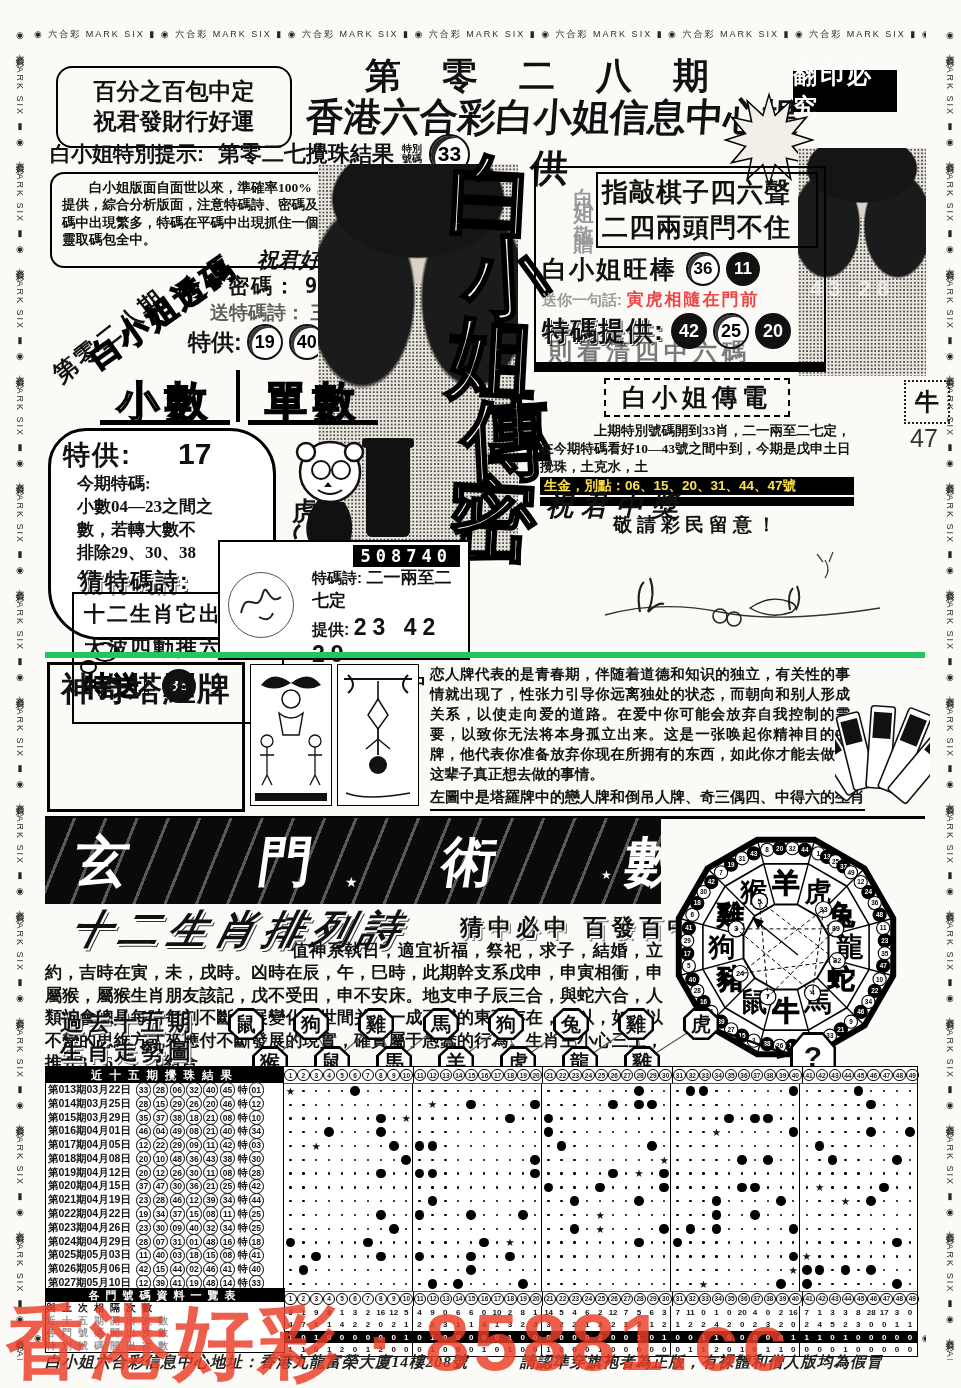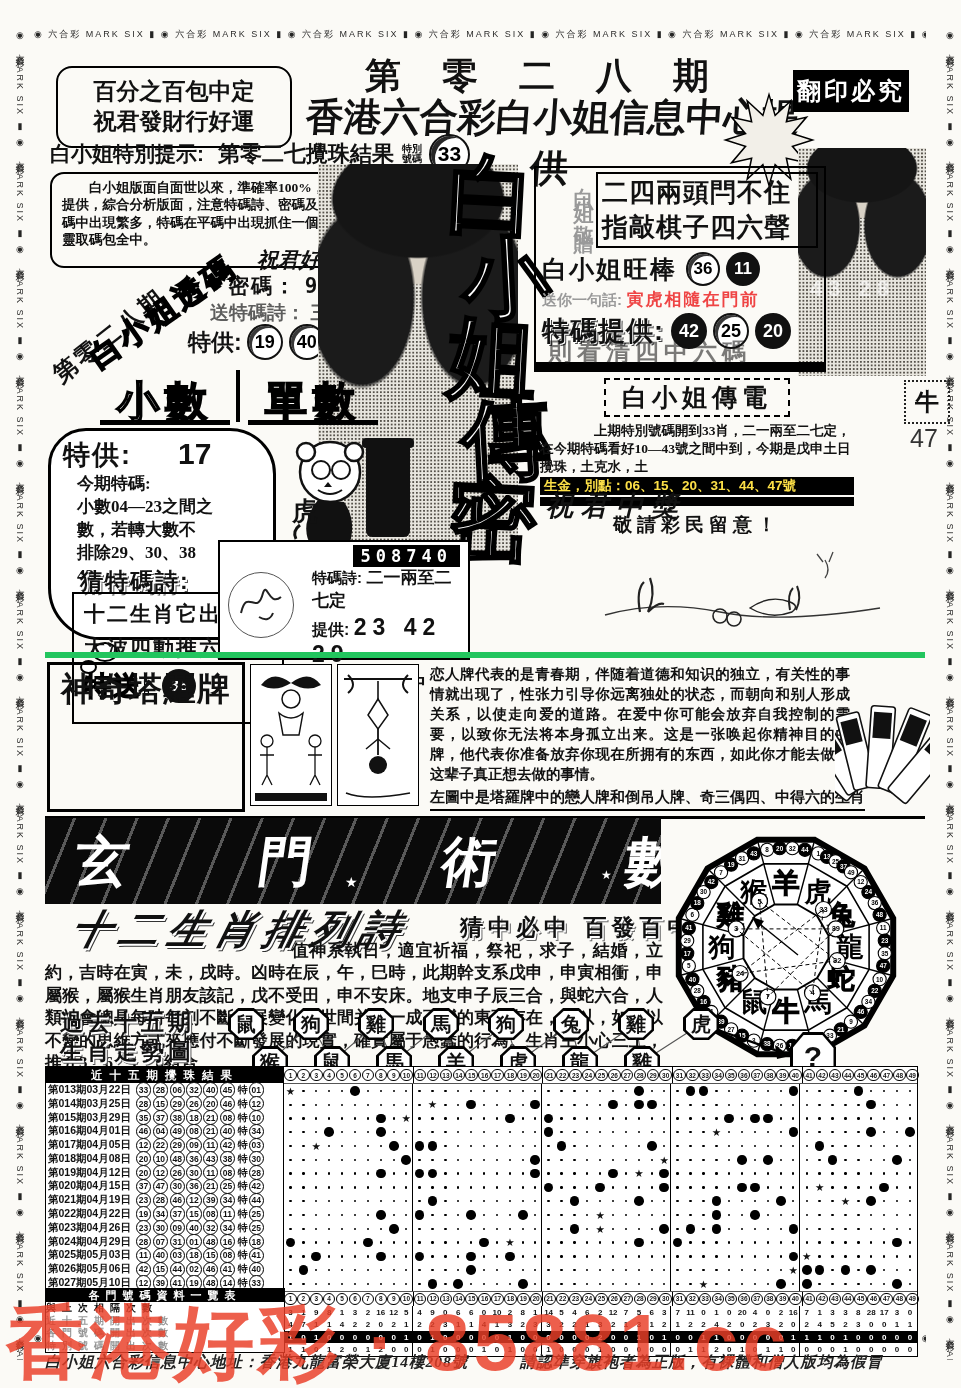--- a/index.html
+++ b/index.html
@@ -78,21 +78,21 @@
   <div class="abs strip v" id="strip-left" style="left:4px;top:30px;width:22px;height:1330px;">◉ 六合彩 MARK SIX ▮ ◉ 六合彩 MARK SIX ▮ ◉ 六合彩 MARK SIX ▮ ◉ 六合彩 MARK SIX ▮ ◉ 六合彩 MARK SIX ▮ ◉ 六合彩 MARK SIX ▮ ◉ 六合彩 MARK SIX ▮ ◉ 六合彩 MARK SIX ▮ ◉ 六合彩 MARK SIX ▮ ◉ 六合彩 MARK SIX ▮ ◉ 六合彩 MARK SIX ▮ ◉ 六合彩 MARK SIX ▮ ◉ 六合彩 MARK SIX ▮ ◉ 六合彩 MARK SIX ▮ ◉ 六合彩 MARK SIX ▮ ◉ 六合彩 MARK SIX ▮ ◉ 六合彩 MARK SIX ▮ ◉ 六合彩 MARK SIX ▮ ◉ 六合彩 MARK SIX ▮ ◉ 六合彩 MARK SIX ▮ ◉ 六合彩 MARK SIX ▮ ◉ 六合彩 MARK SIX ▮ ◉ 六合彩 MARK SIX ▮ ◉ 六合彩 MARK SIX ▮ ◉ 六合彩 MARK SIX ▮ ◉ 六合彩 MARK SIX ▮ ◉ 六合彩 MARK SIX ▮ ◉ 六合彩 MARK SIX ▮ ◉ 六合彩 MARK SIX ▮ ◉ 六合彩 MARK SIX ▮ ◉ 六合彩 MARK SIX ▮ ◉ 六合彩 MARK SIX ▮ ◉ 六合彩 MARK SIX ▮ ◉ 六合彩 MARK SIX ▮ ◉ 六合彩 MARK SIX ▮ ◉ 六合彩 MARK SIX ▮ ◉ 六合彩 MARK SIX ▮ ◉ 六合彩 MARK SIX ▮ ◉ 六合彩 MARK SIX ▮ ◉ 六合彩 MARK SIX ▮ ◉ 六合彩 MARK SIX ▮ ◉ 六合彩 MARK SIX ▮ ◉ 六合彩 MARK SIX ▮ ◉ 六合彩 MARK SIX ▮ ◉ 六合彩 MARK SIX ▮ ◉ 六合彩 MARK SIX ▮ ◉ 六合彩 MARK SIX ▮ ◉ 六合彩 MARK SIX ▮ ◉ 六合彩 MARK SIX ▮ ◉ 六合彩 MARK SIX ▮ ◉ 六合彩 MARK SIX ▮ ◉ 六合彩 MARK SIX ▮ ◉ 六合彩 MARK SIX ▮ ◉ 六合彩 MARK SIX ▮ ◉ 六合彩 MARK SIX ▮ ◉ 六合彩 MARK SIX ▮ ◉ 六合彩 MARK SIX ▮ ◉ 六合彩 MARK SIX ▮ ◉ 六合彩 MARK SIX ▮ ◉ 六合彩 MARK SIX ▮ ◉ 六合彩 MARK SIX ▮ ◉ 六合彩 MARK SIX ▮ ◉ 六合彩 MARK SIX ▮ ◉ 六合彩 MARK SIX ▮ ◉ 六合彩 MARK SIX ▮ ◉ 六合彩 MARK SIX ▮ ◉ 六合彩 MARK SIX ▮ ◉ 六合彩 MARK SIX ▮ ◉ 六合彩 MARK SIX ▮ ◉ 六合彩 MARK SIX ▮ </div>
   <div class="abs strip v" id="strip-right" style="left:934px;top:30px;width:22px;height:1330px;">◉ 六合彩 MARK SIX ▮ ◉ 六合彩 MARK SIX ▮ ◉ 六合彩 MARK SIX ▮ ◉ 六合彩 MARK SIX ▮ ◉ 六合彩 MARK SIX ▮ ◉ 六合彩 MARK SIX ▮ ◉ 六合彩 MARK SIX ▮ ◉ 六合彩 MARK SIX ▮ ◉ 六合彩 MARK SIX ▮ ◉ 六合彩 MARK SIX ▮ ◉ 六合彩 MARK SIX ▮ ◉ 六合彩 MARK SIX ▮ ◉ 六合彩 MARK SIX ▮ ◉ 六合彩 MARK SIX ▮ ◉ 六合彩 MARK SIX ▮ ◉ 六合彩 MARK SIX ▮ ◉ 六合彩 MARK SIX ▮ ◉ 六合彩 MARK SIX ▮ ◉ 六合彩 MARK SIX ▮ ◉ 六合彩 MARK SIX ▮ ◉ 六合彩 MARK SIX ▮ ◉ 六合彩 MARK SIX ▮ ◉ 六合彩 MARK SIX ▮ ◉ 六合彩 MARK SIX ▮ ◉ 六合彩 MARK SIX ▮ ◉ 六合彩 MARK SIX ▮ ◉ 六合彩 MARK SIX ▮ ◉ 六合彩 MARK SIX ▮ ◉ 六合彩 MARK SIX ▮ ◉ 六合彩 MARK SIX ▮ ◉ 六合彩 MARK SIX ▮ ◉ 六合彩 MARK SIX ▮ ◉ 六合彩 MARK SIX ▮ ◉ 六合彩 MARK SIX ▮ ◉ 六合彩 MARK SIX ▮ ◉ 六合彩 MARK SIX ▮ ◉ 六合彩 MARK SIX ▮ ◉ 六合彩 MARK SIX ▮ ◉ 六合彩 MARK SIX ▮ ◉ 六合彩 MARK SIX ▮ ◉ 六合彩 MARK SIX ▮ ◉ 六合彩 MARK SIX ▮ ◉ 六合彩 MARK SIX ▮ ◉ 六合彩 MARK SIX ▮ ◉ 六合彩 MARK SIX ▮ ◉ 六合彩 MARK SIX ▮ ◉ 六合彩 MARK SIX ▮ ◉ 六合彩 MARK SIX ▮ ◉ 六合彩 MARK SIX ▮ ◉ 六合彩 MARK SIX ▮ ◉ 六合彩 MARK SIX ▮ ◉ 六合彩 MARK SIX ▮ ◉ 六合彩 MARK SIX ▮ ◉ 六合彩 MARK SIX ▮ ◉ 六合彩 MARK SIX ▮ ◉ 六合彩 MARK SIX ▮ ◉ 六合彩 MARK SIX ▮ ◉ 六合彩 MARK SIX ▮ ◉ 六合彩 MARK SIX ▮ ◉ 六合彩 MARK SIX ▮ ◉ 六合彩 MARK SIX ▮ ◉ 六合彩 MARK SIX ▮ ◉ 六合彩 MARK SIX ▮ ◉ 六合彩 MARK SIX ▮ ◉ 六合彩 MARK SIX ▮ ◉ 六合彩 MARK SIX ▮ ◉ 六合彩 MARK SIX ▮ ◉ 六合彩 MARK SIX ▮ ◉ 六合彩 MARK SIX ▮ ◉ 六合彩 MARK SIX ▮ </div>
   <div class="abs strip" id="strip-bottom" style="left:34px;top:1332px;width:892px;height:15px;">◉ 六合彩 MARK SIX ▮ ◉ 六合彩 MARK SIX ▮ ◉ 六合彩 MARK SIX ▮ ◉ 六合彩 MARK SIX ▮ ◉ 六合彩 MARK SIX ▮ ◉ 六合彩 MARK SIX ▮ ◉ 六合彩 MARK SIX ▮ ◉ 六合彩 MARK SIX ▮ ◉ 六合彩 MARK SIX ▮ ◉ 六合彩 MARK SIX ▮ ◉ 六合彩 MARK SIX ▮ ◉ 六合彩 MARK SIX ▮ ◉ 六合彩 MARK SIX ▮ ◉ 六合彩 MARK SIX ▮ ◉ 六合彩 MARK SIX ▮ ◉ 六合彩 MARK SIX ▮ ◉ 六合彩 MARK SIX ▮ ◉ 六合彩 MARK SIX ▮ ◉ 六合彩 MARK SIX ▮ ◉ 六合彩 MARK SIX ▮ ◉ 六合彩 MARK SIX ▮ ◉ 六合彩 MARK SIX ▮ ◉ 六合彩 MARK SIX ▮ ◉ 六合彩 MARK SIX ▮ ◉ 六合彩 MARK SIX ▮ ◉ 六合彩 MARK SIX ▮ ◉ 六合彩 MARK SIX ▮ ◉ 六合彩 MARK SIX ▮ ◉ 六合彩 MARK SIX ▮ ◉ 六合彩 MARK SIX ▮ ◉ 六合彩 MARK SIX ▮ ◉ 六合彩 MARK SIX ▮ ◉ 六合彩 MARK SIX ▮ ◉ 六合彩 MARK SIX ▮ ◉ 六合彩 MARK SIX ▮ ◉ 六合彩 MARK SIX ▮ ◉ 六合彩 MARK SIX ▮ ◉ 六合彩 MARK SIX ▮ ◉ 六合彩 MARK SIX ▮ ◉ 六合彩 MARK SIX ▮ ◉ 六合彩 MARK SIX ▮ ◉ 六合彩 MARK SIX ▮ ◉ 六合彩 MARK SIX ▮ ◉ 六合彩 MARK SIX ▮ ◉ 六合彩 MARK SIX ▮ ◉ 六合彩 MARK SIX ▮ </div>
 
   <div class="abs" style="left:56px;top:66px;width:232px;height:78px;border:2.5px solid #000;border-radius:16px;display:flex;flex-direction:column;align-items:center;justify-content:center;font-weight:bold;font-size:23px;line-height:1.3;">
     <span>百分之百包中定</span>
     <span>祝君發財行好運</span>
   </div>
   <div class="abs serif" style="left:310px;top:52px;width:470px;text-align:center;font-size:36px;font-weight:900;letter-spacing:16px;">第 零 二 八 期</div>
   <div class="abs serif" style="left:296px;top:92px;width:510px;text-align:center;font-size:38px;font-weight:900;transform:skewX(-4deg);">香港六合彩白小姐信息中心提供</div>
-  <div class="abs" style="left:793px;top:70px;width:116px;height:42px;background:#000;color:#fff;font-weight:900;font-size:24px;display:flex;align-items:center;justify-content:center;letter-spacing:3px;">翻印必究</div>
+  <div class="abs" style="left:793px;top:70px;width:104px;height:42px;background:#000;color:#fff;font-weight:900;font-size:24px;display:flex;align-items:center;justify-content:center;letter-spacing:3px;">翻印必究</div>
 
   <div class="abs burst" style="left:723px;top:92px;width:92px;height:96px;background:#000;">
     <div class="burst" style="position:absolute;inset:5px;background:#f2efe8;"></div>
   </div>
 
   <div class="abs" style="left:50px;top:134px;width:760px;height:40px;display:flex;align-items:center;">
     <span style="font-size:21px;font-weight:900;margin-right:14px;">白小姐特別提示:</span>
     <span class="serif" style="font-size:22px;font-weight:900;margin-right:6px;">第零二七攪珠結果</span>
     <span style="width:22px;font-size:10px;font-weight:bold;line-height:1.05;display:inline-block;margin:0 2px;">特別號碼</span>
     <span><span class="ball b38">33</span></span>
@@ -130,22 +130,22 @@
     <span style="position:absolute;left:12px;top:128px;color:#fff;opacity:.65;font-size:22px;font-weight:bold;letter-spacing:6px;">43  28</span>
   </div>
 
   <div class="abs" style="left:534px;top:166px;width:292px;height:198px;border:2px solid #000;padding:4px 6px;box-sizing:border-box;">
     <div style="display:flex;">
       <div style="width:54px;writing-mode:vertical-rl;font-size:20px;font-weight:900;color:#999;letter-spacing:8px;line-height:1.2;">
         <span>白小姐</span>
         <span>敬贈</span>
       </div>
       <div style="flex:1;border:2.5px solid #000;padding:1px 4px;">
+        <div style="font-size:26px;font-weight:900;letter-spacing:1px;">指敲棋子四六聲</div>
         <div style="font-size:26px;font-weight:900;letter-spacing:1px;">二四兩頭閂不住</div>
-        <div style="font-size:26px;font-weight:900;letter-spacing:1px;">指敲棋子四六聲</div>
       </div>
     </div>
     <div style="display:flex;align-items:center;margin-top:4px;">
       <span class="serif" style="font-size:25px;font-weight:900;letter-spacing:2px;margin-right:6px;">白小姐旺棒</span>
       <span><span class="ball b30">36</span><span class="ball b30 solid">11</span></span>
     </div>
     <div style="margin-top:2px;white-space:nowrap;">
       <span style="font-size:15px;font-weight:900;color:#9a9a9a;">送你一句話:</span>
       <span style="font-size:17px;font-weight:900;color:#ef4444;letter-spacing:2px;">寅虎相隨在門前</span>
     </div>

